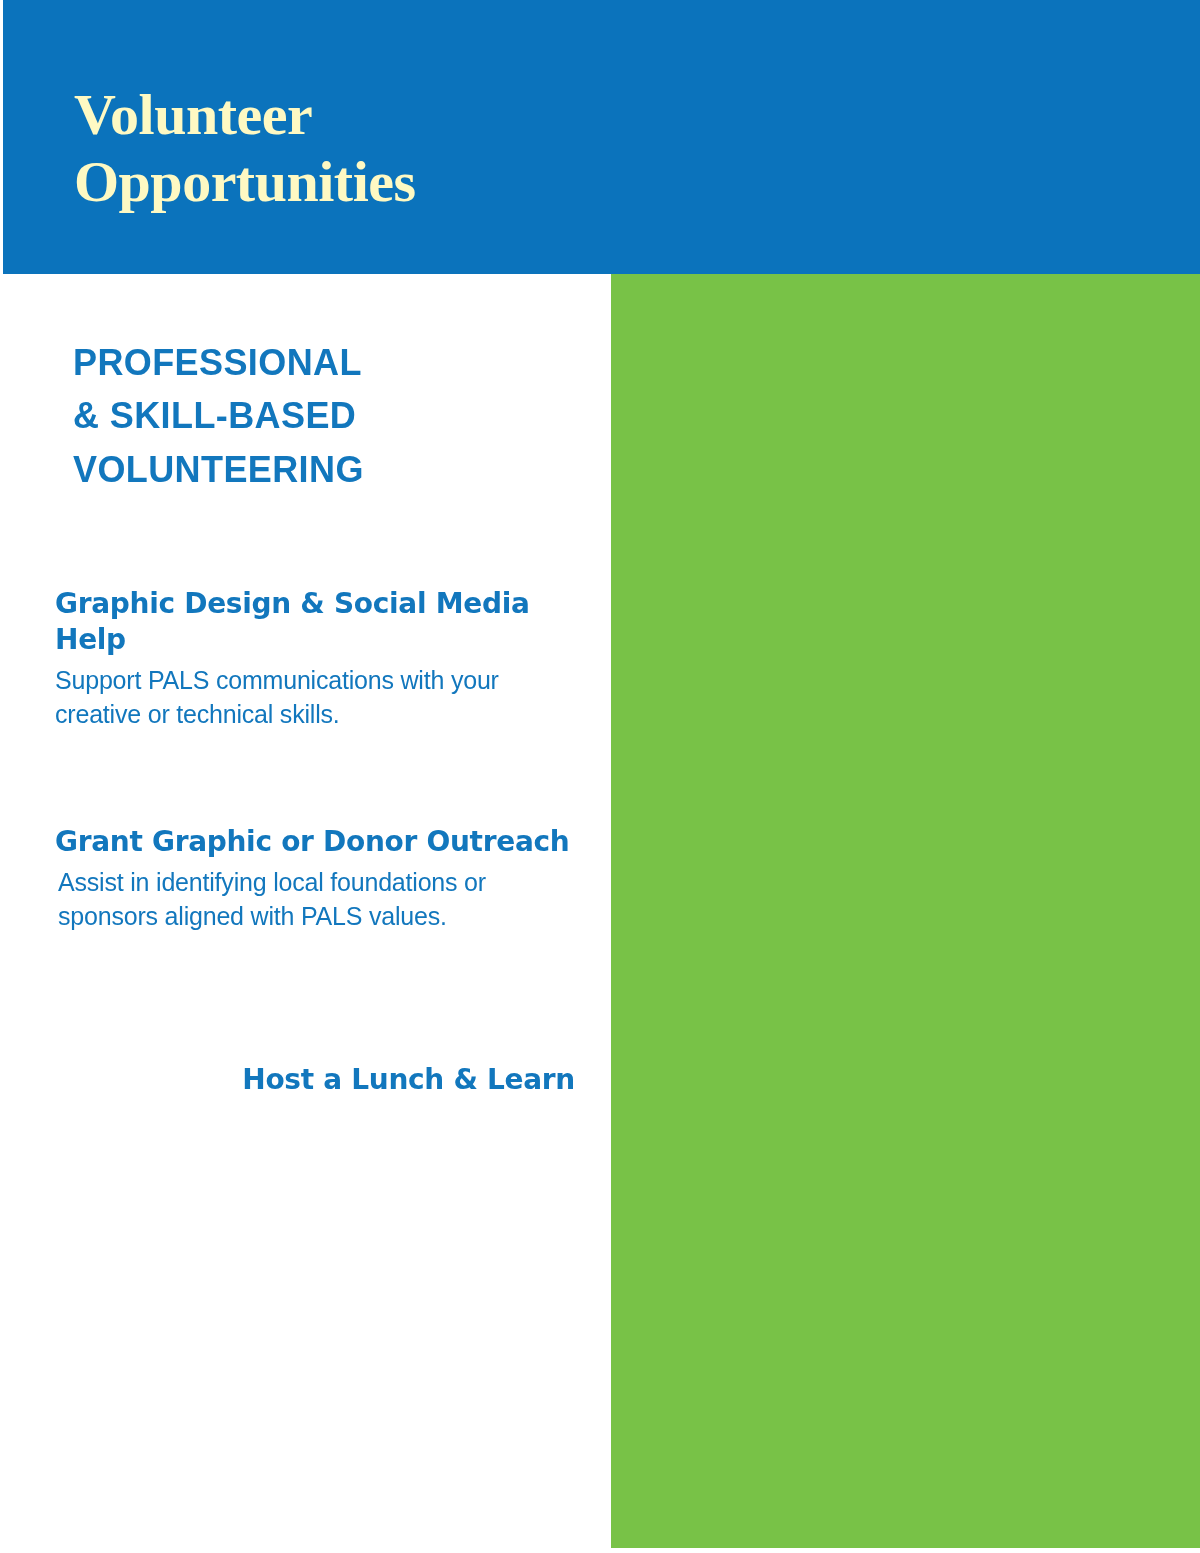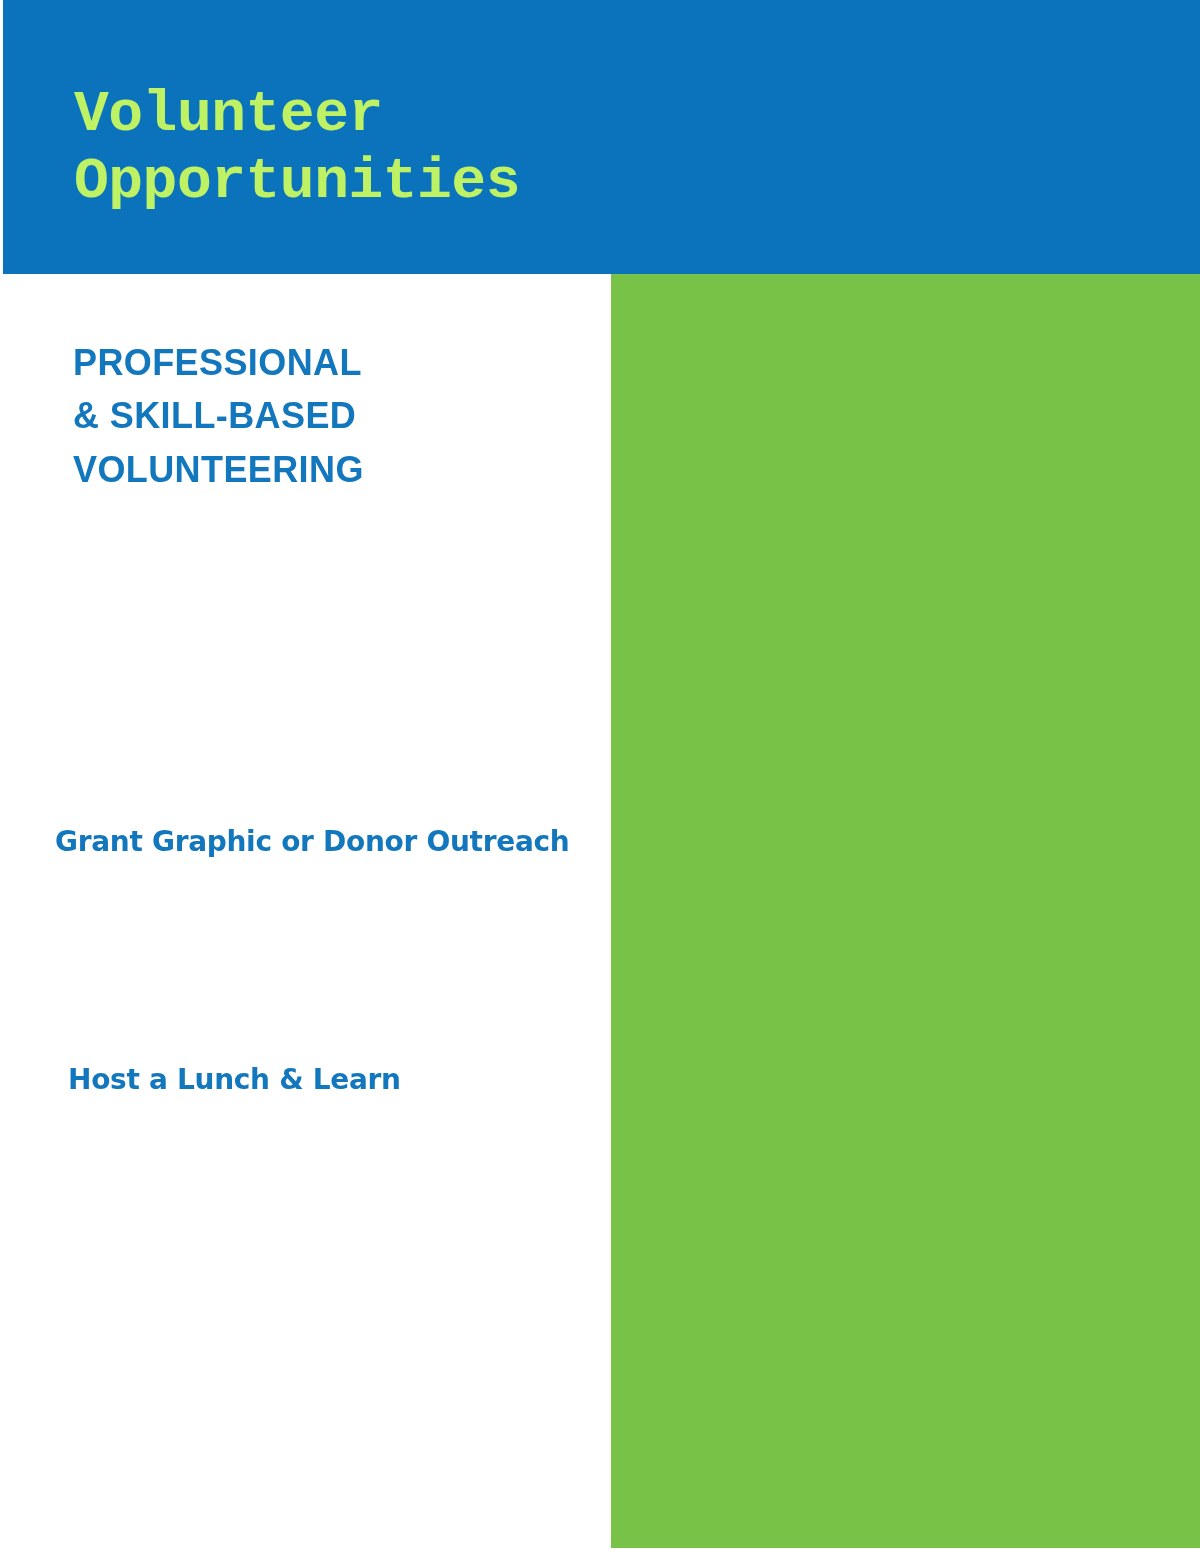--- a/index.html
+++ b/index.html
@@ -30,22 +30,22 @@
     top: 0;
     width: 1197px;
     height: 274px;
     background: #0b73bc;
   }
   .header-title {
     position: absolute;
     left: 71px;
     top: 82px;
     width: 520px;
-    color: #bef264;
-    font-family: Liberation Mono, monospace;
+    color: #fef9c3;
+    font-family: Liberation Serif, serif;
     font-weight: 700;
     font-size: 58px;
     line-height: 1.15;
     letter-spacing: -0.5px;
     white-space: pre-line;
   }
 
   
   .green-panel {
     position: absolute;
@@ -112,44 +112,49 @@
   }
 
   
   .col-left .item-title { color: #1277bd; }
   .col-left .item-desc  { color: #1277bd; }
 
   .item-l1 { left: 55px; top: 312px; width: 520px; }
   .item-l1 .item-desc { margin-left: 0px; }
   .item-l2 { left: 55px; top: 550px; width: 520px; }
   .item-l2 .item-desc { margin-left: 3px; }
-  .item-l3 { left: 68px; top: 788px; width: 520px; }
+  .item-l3 { left: 55px; top: 788px; width: 520px; text-align: right; }
   .item-l3 .item-desc { margin-left: 4px; }
 </style>
 </head>
 <body>
 
 <div class="page">
 
   <div class="header-band">
     <div class="header-title">Volunteer
 Opportunities</div>
   </div>
 
   <div class="green-panel"></div>
 
   <div class="col col-left">
 
     <div class="section-heading left">PROFESSIONAL
 &amp; SKILL-BASED
 VOLUNTEERING</div>
 
+    <div class="item item-l1">
+      <div class="item-title">Graphic Design &amp; Social Media Help</div>
+      <div class="item-desc">Support PALS communications with your creative or technical skills.</div>
+    </div>
 
     <div class="item item-l2">
       <div class="item-title">Grant Graphic or Donor Outreach</div>
+      <div class="item-desc">Assist in identifying local foundations or sponsors aligned with PALS values.</div>
     </div>
 
     <div class="item item-l3">
       <div class="item-title">Host a Lunch &amp; Learn</div>
     </div>
 
   </div>
 
   <div class="col col-right">
 

